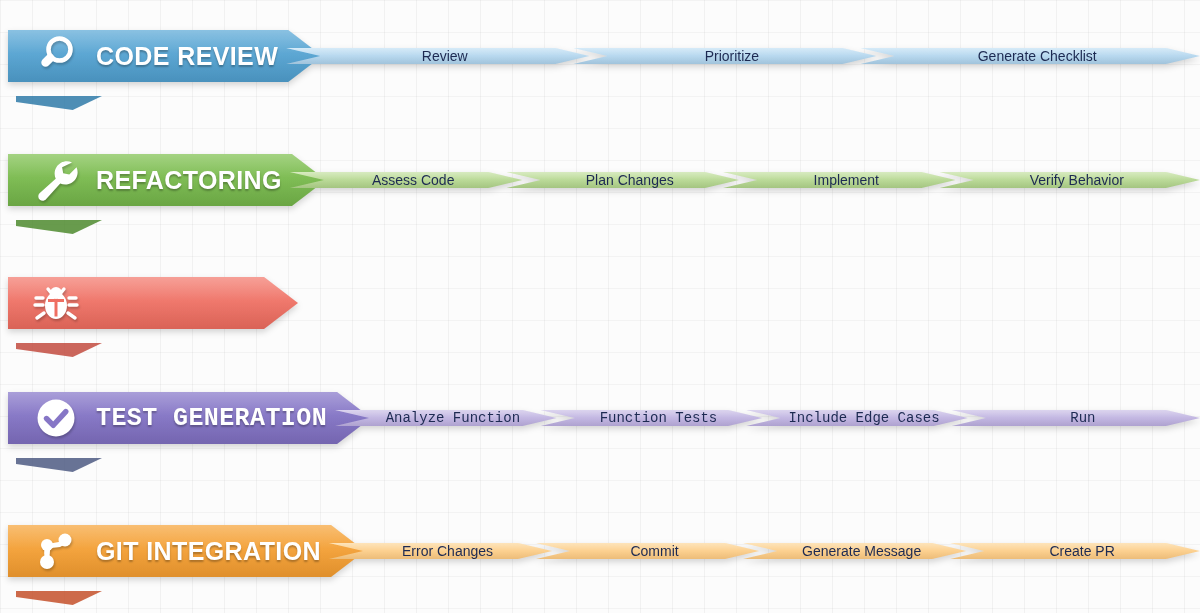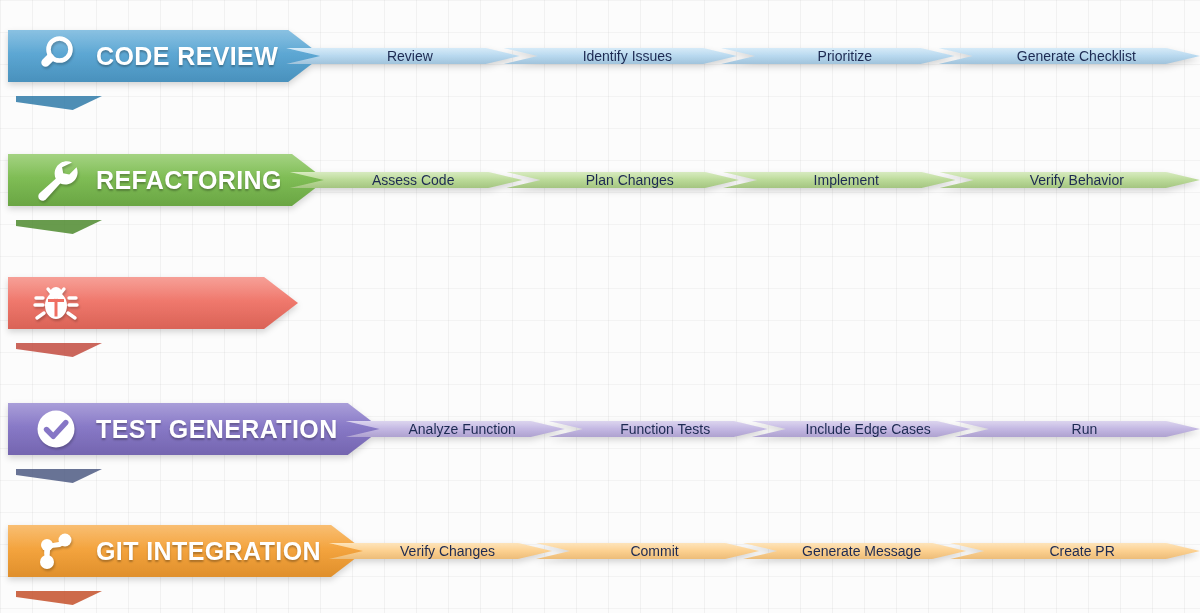--- a/index.html
+++ b/index.html
@@ -148,23 +148,20 @@
               <circle cx="27.5" cy="17.5" r="11" stroke="#fff" stroke-width="4.6"></circle>
               <rect x="7.5" y="30.5" width="15" height="8.6" rx="4.3" fill="#fff" transform="rotate(-45 7.5 30.5)"></rect>
             </svg>
           </span>
         <span class="head-label">CODE REVIEW</span>
       </div>
       <div class="steps">
           <div class="step" style="z-index: 20;">
     <span class="step-label">Review</span>
   </div>
-          <div class="step" style="z-index: 19;">
-    <span class="step-label">Identify Issues</span>
-  </div>
           <div class="step" style="z-index: 18;">
     <span class="step-label">Prioritize</span>
   </div>
           <div class="step last" style="z-index: 17;">
     <span class="step-label">Generate Checklist</span>
   </div>
         </div>
     </div>
   </div>
     <div class="row c-green" style="top: 138px;">
@@ -207,21 +204,21 @@
               </g>
               <ellipse cx="25" cy="27.5" rx="11" ry="13.5" fill="#fff"></ellipse>
               <path d="M25 16.5v22" stroke="#ef6f62" stroke-width="3"></path>
               <path d="M17 22.5h16" stroke="#ef6f62" stroke-width="3"></path>
               <circle cx="25" cy="15" r="6" fill="#fff"></circle>
             </svg>
           </span>
       </div>
     </div>
   </div>
-    <div class="row c-purple" style="top: 387px;">
+    <div class="row c-purple" style="top: 376px; font-family: Liberation Mono, monospace;">
     <div class="tail"></div>
     <div class="strip">
       <div class="head" style="flex-basis: 300px;">
         <span class="head-icon">
             <svg width="50" height="50" viewBox="0 0 50 50">
               <circle cx="25" cy="25" r="18.5" fill="#fff"></circle>
               <path d="M15.5 25.5l6.8 6.8L34.8 18.6" stroke="#8676C6" stroke-width="5.4" fill="none" stroke-linecap="round" stroke-linejoin="round"></path>
             </svg>
           </span>
         <span class="head-label">TEST GENERATION</span>
@@ -254,21 +251,21 @@
               </g>
               <circle cx="16" cy="36" r="7" fill="#fff"></circle>
               <circle cx="16" cy="19" r="6" fill="#fff"></circle>
               <circle cx="34" cy="14" r="6.5" fill="#fff"></circle>
             </svg>
           </span>
         <span class="head-label">GIT INTEGRATION</span>
       </div>
       <div class="steps">
           <div class="step" style="z-index: 20;">
-    <span class="step-label">Verify Changes</span>
+    <span class="step-label">Error Changes</span>
   </div>
           <div class="step" style="z-index: 18;">
     <span class="step-label">Commit</span>
   </div>
           <div class="step" style="z-index: 19;">
     <span class="step-label">Generate Message</span>
   </div>
           <div class="step last" style="z-index: 17;">
     <span class="step-label">Create PR</span>
   </div>

